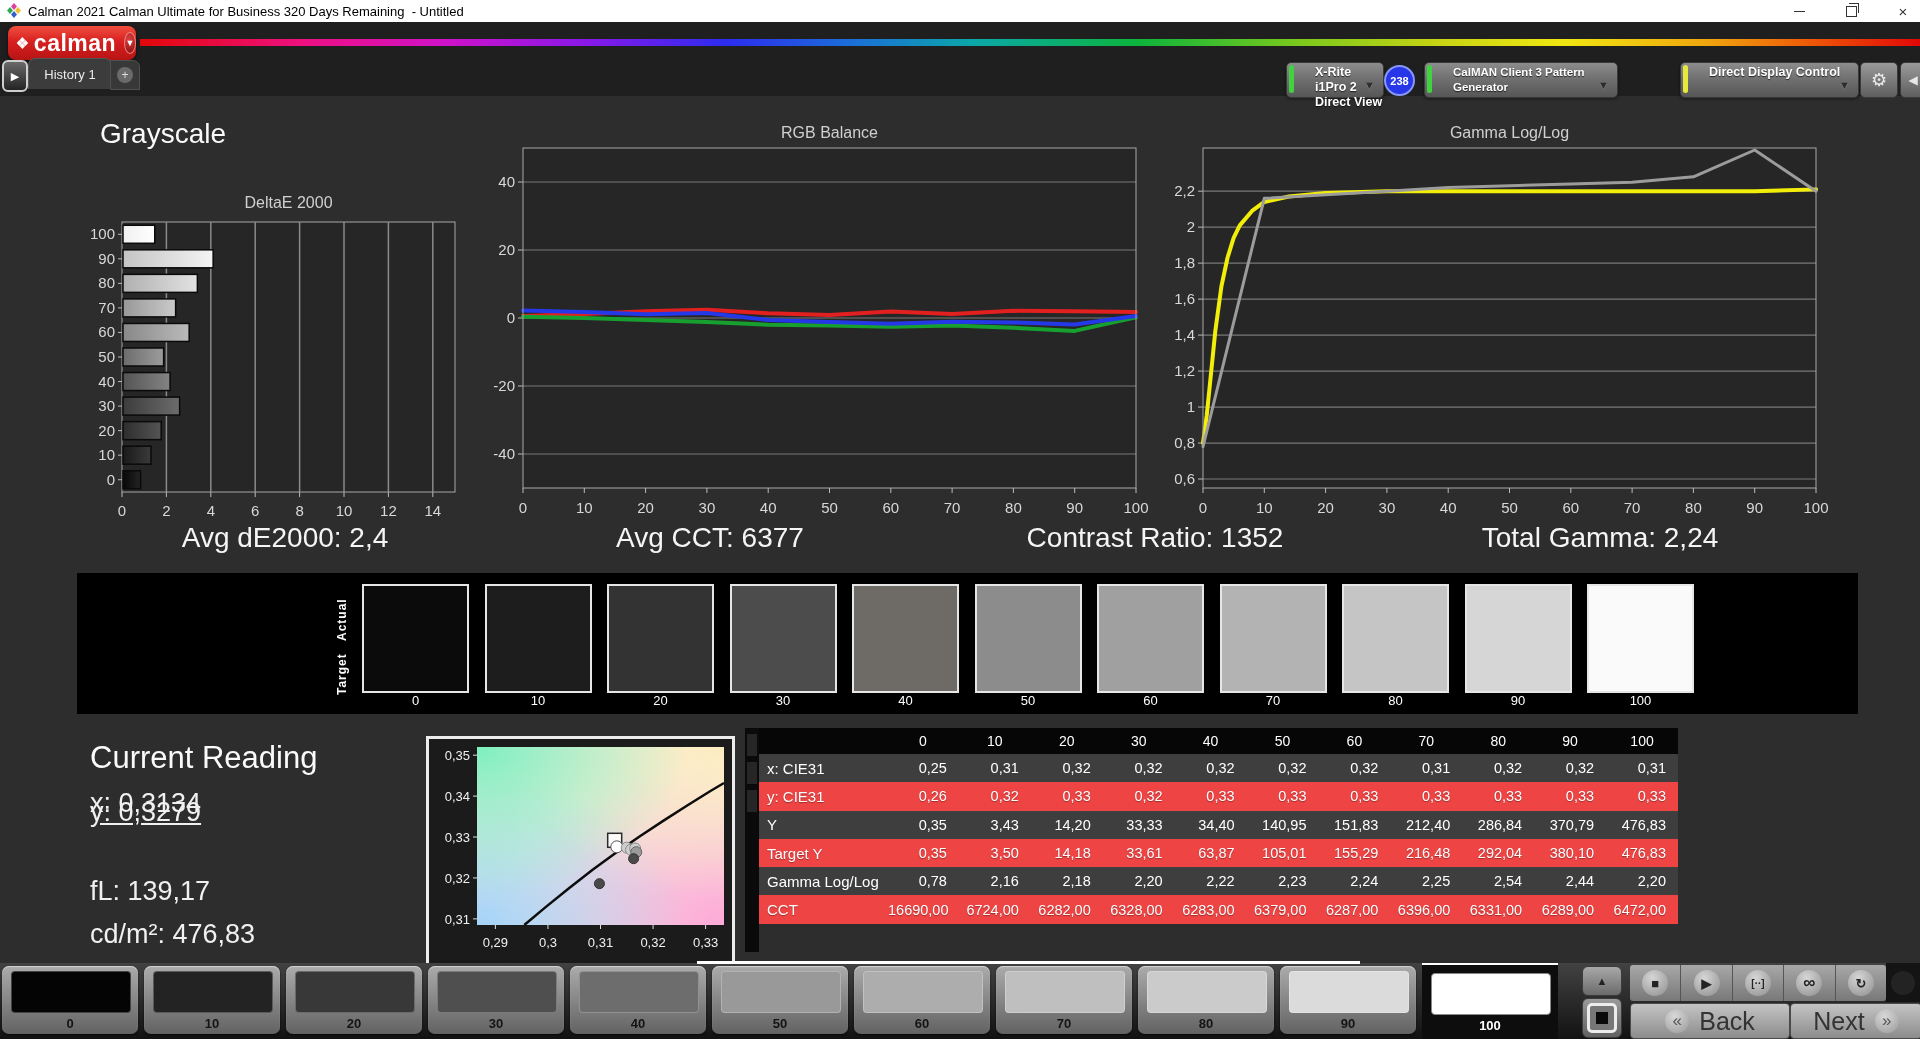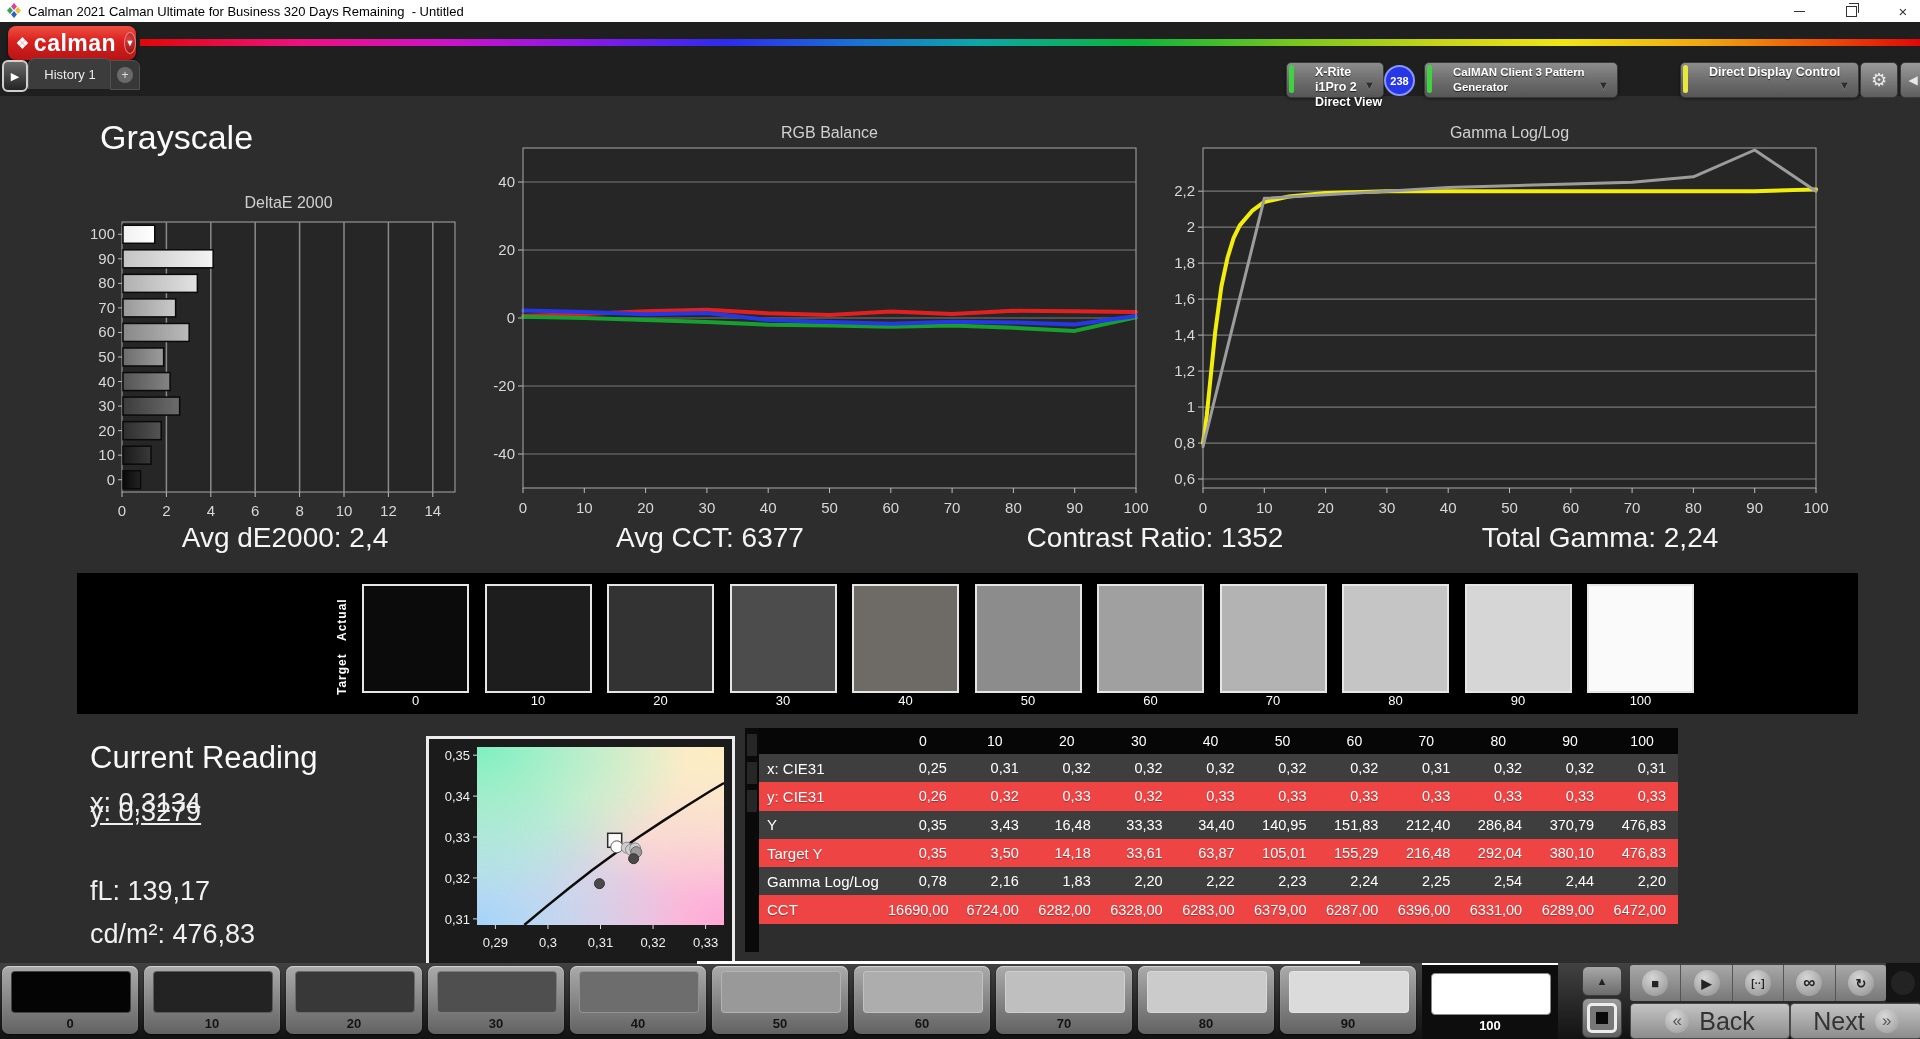--- a/index.html
+++ b/index.html
@@ -47,21 +47,21 @@
       text-shadow:0 1px 1px rgba(0,0,0,.7);line-height:15px;}
   .ddcaret{position:absolute;right:8px;bottom:6px;color:#2d2d2d;font-size:11px;
       text-shadow:0 1px 0 rgba(255,255,255,.25);}
   .badge{position:absolute;left:1384px;top:65px;width:27px;height:27px;border-radius:50%;
       background:#2636e8;border:2px solid #8898f8;color:#fff;font-size:11px;font-weight:bold;
       display:flex;align-items:center;justify-content:center;}
   .toolbtn{position:absolute;top:62px;height:34px;border-radius:5px;border:1px solid #3a3a3a;
       background:linear-gradient(180deg,#9a9a9a,#5e5e5e);display:flex;align-items:center;
       justify-content:center;color:#e8e8e8;}
   
-  .pagetitle{left:100px;top:118px;font-size:34px;color:#fafafa;}
+  .pagetitle{left:100px;top:118px;font-size:28px;color:#fafafa;}
   svg text{font-family:"Liberation Sans",sans-serif;}
   .sumlbl{top:522px;font-size:28px;color:#f5f5f5;text-align:center;}
   
   .strip{left:77px;top:573px;width:1781px;height:141px;background:#000;}
   .vlabel{position:absolute;writing-mode:vertical-rl;transform:rotate(180deg);
       color:#fff;font-size:12px;font-weight:bold;letter-spacing:1px;}
   .sw{position:absolute;top:11px;width:103px;height:105px;border:2px solid #e6e6e6;}
   .swlbl{position:absolute;top:120px;width:107px;text-align:center;color:#fff;font-size:13px;}
   
   .crhead{left:90px;top:740px;font-size:31px;color:#fafafa;}
@@ -542,21 +542,21 @@
             <td>0,33</td>
             <td>0,33</td>
             <td>0,33</td>
             <td>0,33</td>
             <td>0,33</td>
           </tr>
           <tr class="dark">
             <th>Y</th>
             <td>0,35</td>
             <td>3,43</td>
-            <td>16,48</td>
+            <td>14,20</td>
             <td>33,33</td>
             <td>34,40</td>
             <td>140,95</td>
             <td>151,83</td>
             <td>212,40</td>
             <td>286,84</td>
             <td>370,79</td>
             <td>476,83</td>
           </tr>
           <tr class="light">
@@ -570,21 +570,21 @@
             <td>155,29</td>
             <td>216,48</td>
             <td>292,04</td>
             <td>380,10</td>
             <td>476,83</td>
           </tr>
           <tr class="dark">
             <th>Gamma Log/Log</th>
             <td>0,78</td>
             <td>2,16</td>
-            <td>1,83</td>
+            <td>2,18</td>
             <td>2,20</td>
             <td>2,22</td>
             <td>2,23</td>
             <td>2,24</td>
             <td>2,25</td>
             <td>2,54</td>
             <td>2,44</td>
             <td>2,20</td>
           </tr>
           <tr class="light">

